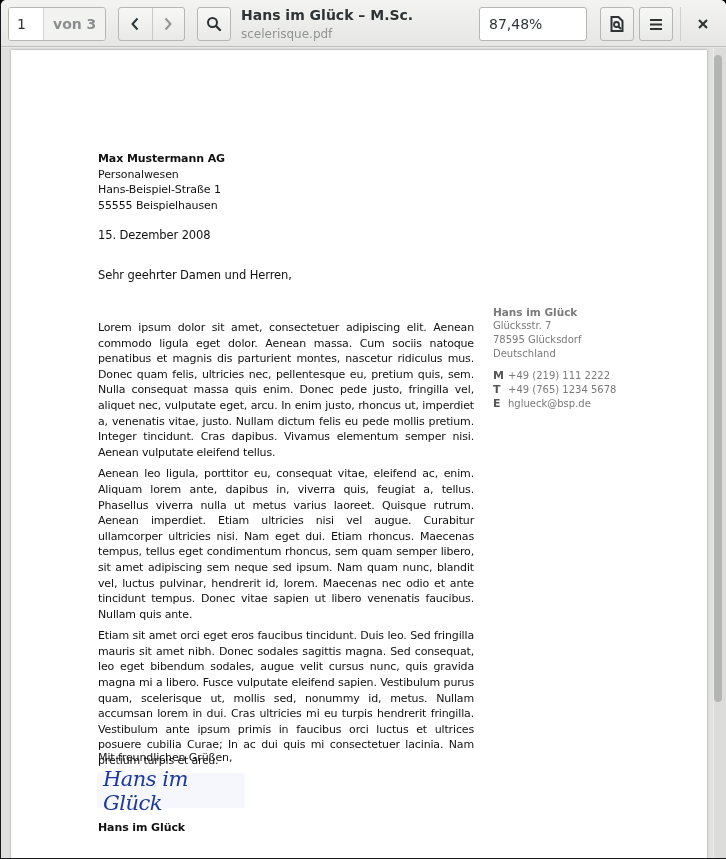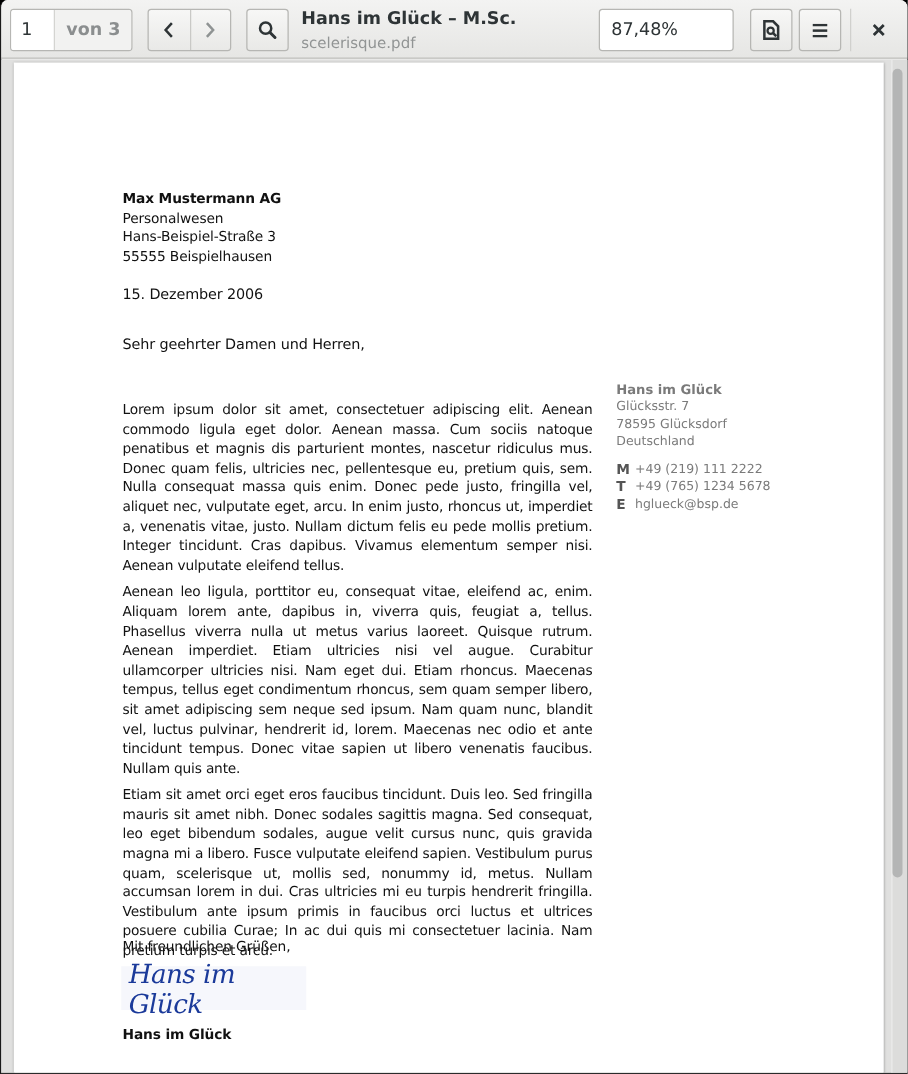--- a/index.html
+++ b/index.html
@@ -174,25 +174,25 @@
         </svg>
     </div>
   </div>
 
   <div class="viewport">
     <div class="page">
 
       <div class="lt recipient">
         <div class="b">Max Mustermann AG</div>
         <div>Personalwesen</div>
-        <div>Hans-Beispiel-Straße 3</div>
+        <div>Hans-Beispiel-Straße 1</div>
         <div>55555 Beispielhausen</div>
       </div>
 
-      <div class="lt date">15. Dezember 2006</div>
+      <div class="lt date">15. Dezember 2008</div>
       <div class="lt salutation">Sehr geehrter Damen und Herren,</div>
 
       <div class="body-text">
         <p>Lorem ipsum dolor sit amet, consectetuer adipiscing elit. Aenean commodo ligula eget dolor. Aenean massa. Cum sociis natoque penatibus et magnis dis parturient montes, nascetur ridiculus mus. Donec quam felis, ultricies nec, pellentesque eu, pretium quis, sem. Nulla consequat massa quis enim. Donec pede justo, fringilla vel, aliquet nec, vulputate eget, arcu. In enim justo, rhoncus ut, imperdiet a, venenatis vitae, justo. Nullam dictum felis eu pede mollis pretium. Integer tincidunt. Cras dapibus. Vivamus elementum semper nisi. Aenean vulputate eleifend tellus.</p>
         <p>Aenean leo ligula, porttitor eu, consequat vitae, eleifend ac, enim. Aliquam lorem ante, dapibus in, viverra quis, feugiat a, tellus. Phasellus viverra nulla ut metus varius laoreet. Quisque rutrum. Aenean imperdiet. Etiam ultricies nisi vel augue. Curabitur ullamcorper ultricies nisi. Nam eget dui. Etiam rhoncus. Maecenas tempus, tellus eget condimentum rhoncus, sem quam semper libero, sit amet adipiscing sem neque sed ipsum. Nam quam nunc, blandit vel, luctus pulvinar, hendrerit id, lorem. Maecenas nec odio et ante tincidunt tempus. Donec vitae sapien ut libero venenatis faucibus. Nullam quis ante.</p>
         <p>Etiam sit amet orci eget eros faucibus tincidunt. Duis leo. Sed fringilla mauris sit amet nibh. Donec sodales sagittis magna. Sed consequat, leo eget bibendum sodales, augue velit cursus nunc, quis gravida magna mi a libero. Fusce vulputate eleifend sapien. Vestibulum purus quam, scelerisque ut, mollis sed, nonummy id, metus. Nullam accumsan lorem in dui. Cras ultricies mi eu turpis hendrerit fringilla. Vestibulum ante ipsum primis in faucibus orci luctus et ultrices posuere cubilia Curae; In ac dui quis mi consectetuer lacinia. Nam pretium turpis et arcu.</p>
       </div>
 
       <div class="sender">
         <div class="name">Hans im Glück</div>

